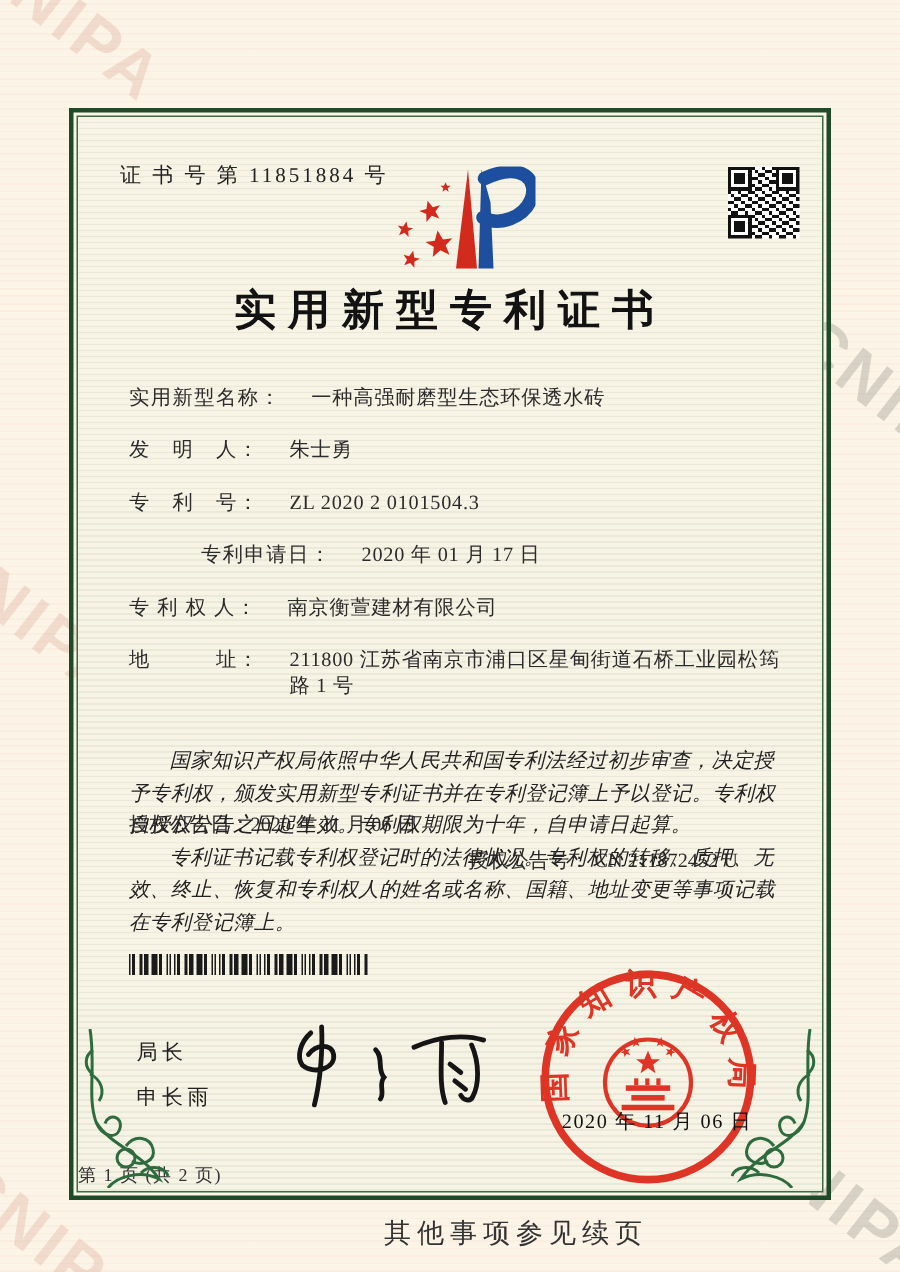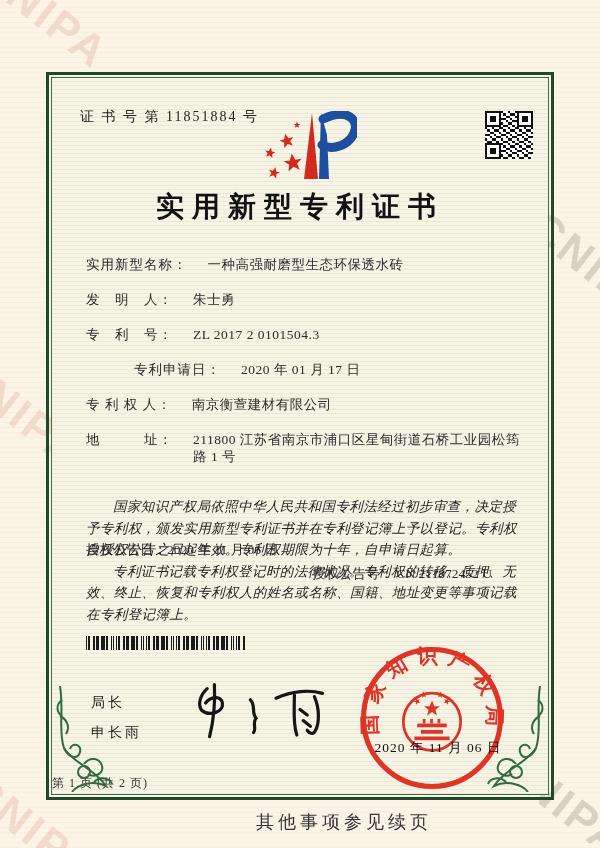--- a/index.html
+++ b/index.html
@@ -329,21 +329,21 @@
       <div class="frow" style="top:0;">
         <span class="lbl">实用新型名称：</span>
         <span class="val">一种高强耐磨型生态环保透水砖</span>
       </div>
       <div class="frow" style="top:35px;">
         <span class="lbl">发　明　人：</span>
         <span class="val">朱士勇</span>
       </div>
       <div class="frow" style="top:70px;">
         <span class="lbl">专　利　号：</span>
-        <span class="val">ZL 2017 2 0101504.3</span>
+        <span class="val">ZL 2020 2 0101504.3</span>
       </div>
       <div class="frow" style="top:105px;margin-left:48px;">
         <span class="lbl">专利申请日：</span>
         <span class="val">2020 年 01 月 17 日</span>
       </div>
       <div class="frow" style="top:140px;">
         <span class="lbl">专 利 权 人：</span>
         <span class="val">南京衡萱建材有限公司</span>
       </div>
       <div class="frow" style="top:175px;">

